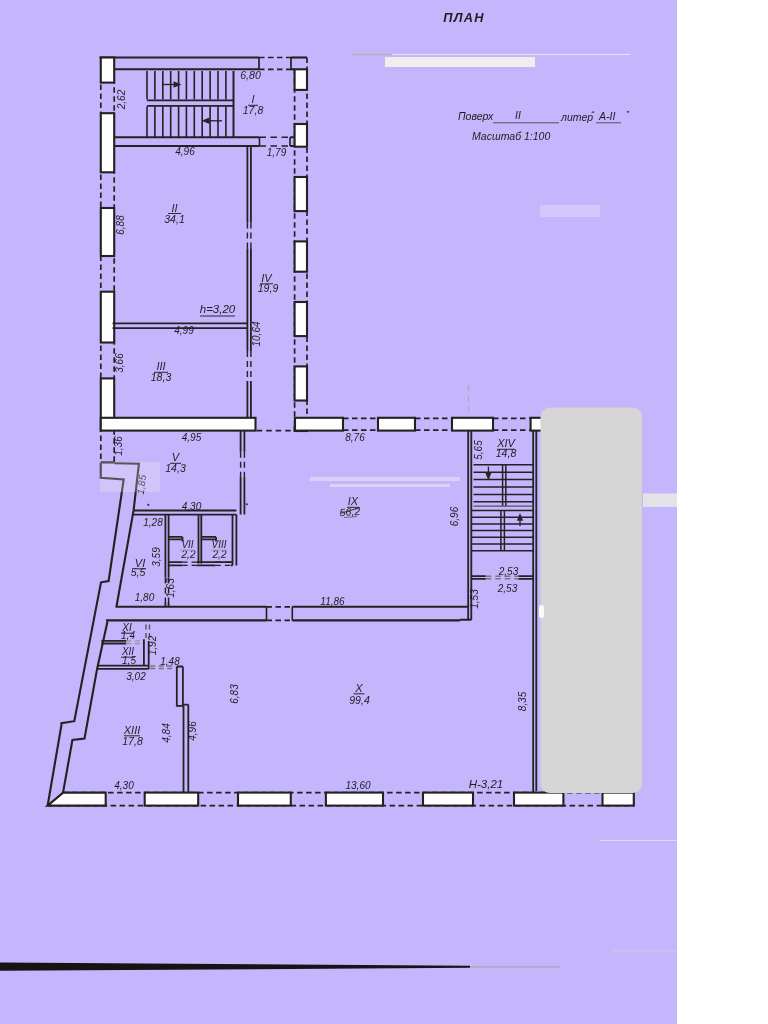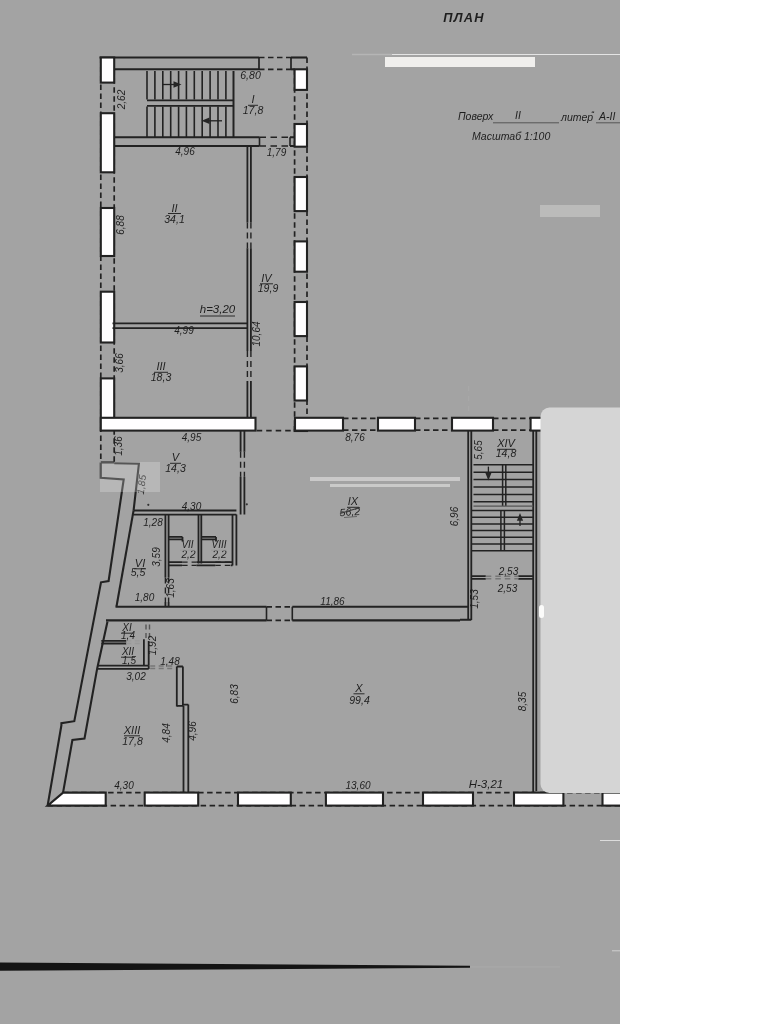--- a/index.html
+++ b/index.html
@@ -1,16 +1,16 @@
 <!DOCTYPE html>
 <html><head>
 <meta charset="utf-8">
 <style>
   html,body{margin:0;padding:0;background:#fff;}
-  #page{position:relative;width:620px;height:1024px;background:#a3a3a3;overflow:hidden;}
+  #page{position:relative;width:677px;height:1024px;background:#c4b5fd;overflow:hidden;}
   svg{position:absolute;left:0;top:0;}
   text{font-family:"Liberation Sans",sans-serif;font-style:italic;fill:#1e1e1e;}
 </style>
 </head>
 <body>
 <div id="page">
 <svg width="768" height="1024" viewBox="0 0 768 1024">
 <defs>
 <g id="none"></g>
 </defs>

